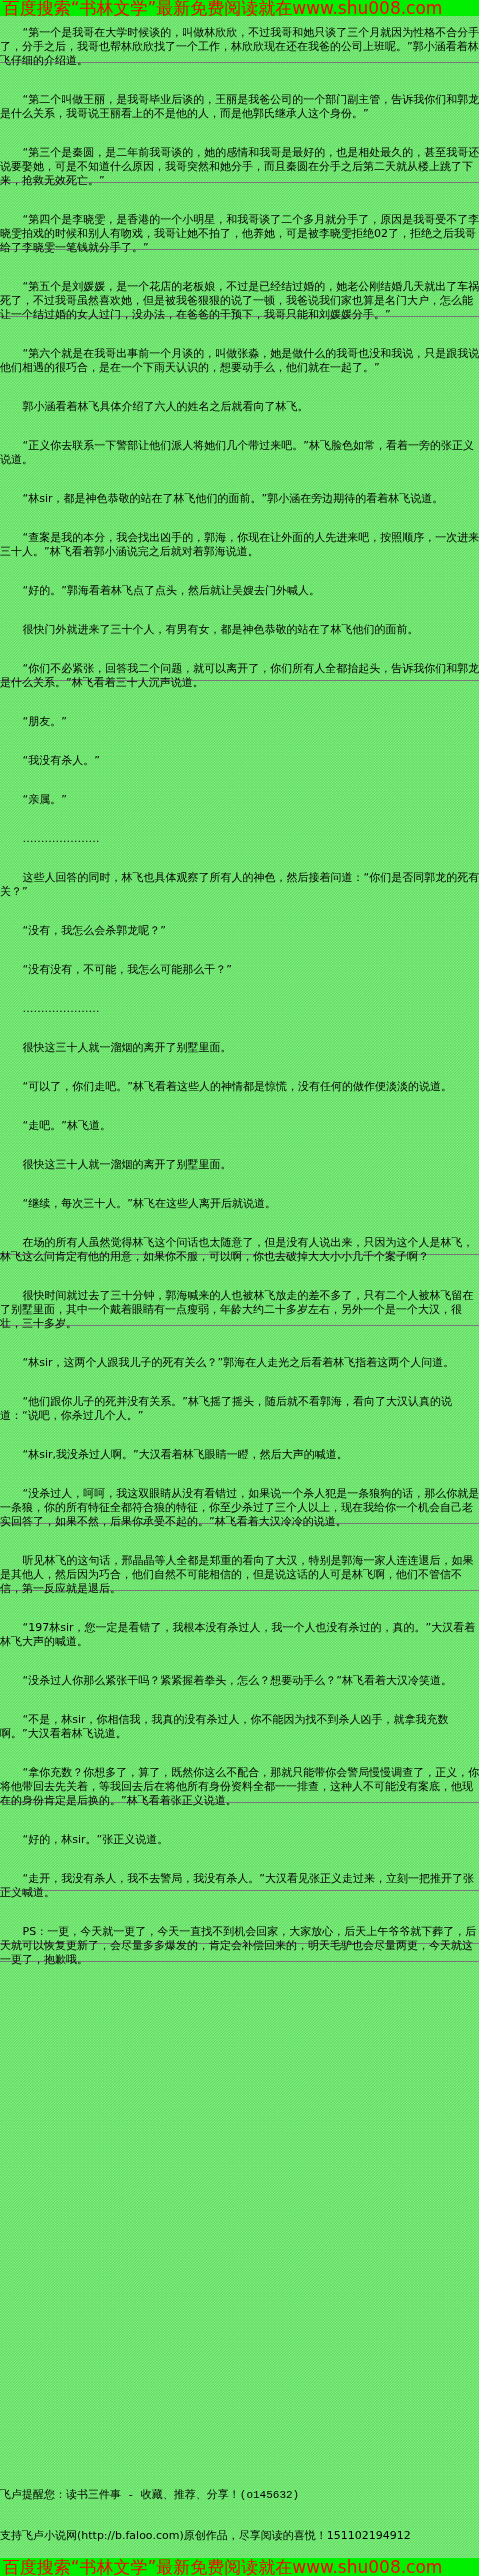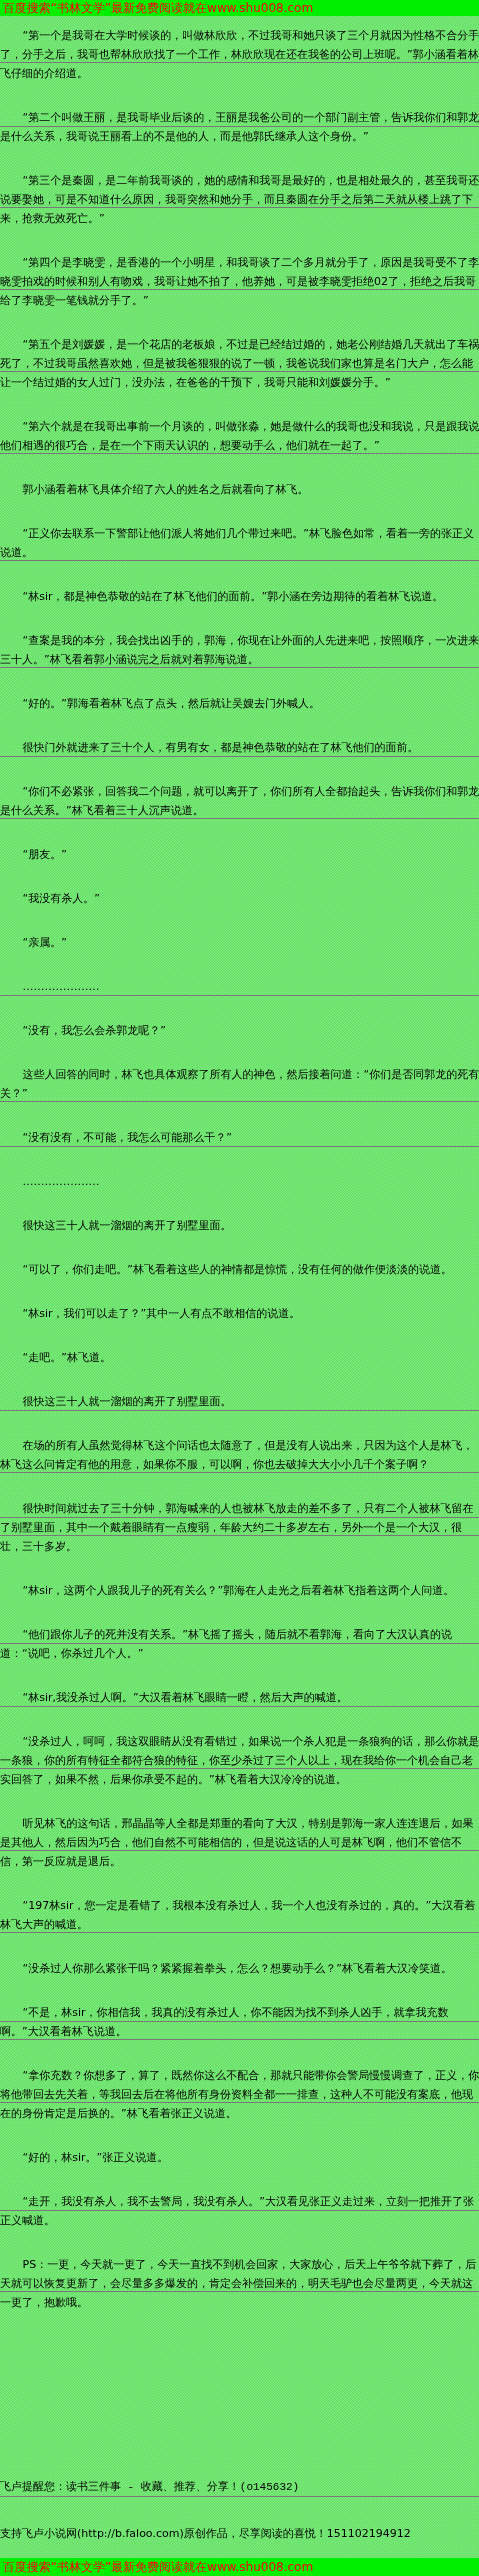--- a/index.html
+++ b/index.html
@@ -24,37 +24,37 @@
     background-image:
       linear-gradient(45deg,var(--page-check) 25%,transparent 25%,transparent 75%,var(--page-check) 75%),
       linear-gradient(45deg,var(--page-check) 25%,transparent 25%,transparent 75%,var(--page-check) 75%);
     background-size:2.7px 2.7px;
     background-position:0 0,1.4px 1.4px;
   }
   .promo-bar{
     width:100%;
     background:var(--bar-bg);
     color:var(--bar-text);
-    font-size:12px;
+    font-size:17px;
     line-height:16.4px;
     height:16.4px;
     padding-left:2.7px;
     white-space:nowrap;
     overflow:hidden;
     flex:0 0 auto;
   }
   .promo-bar.bottom{
     height:18px;
     line-height:18px;
   }
   .content{flex:0 0 auto;padding-top:2.7px;}
   .content p, .footer-line{
     color:var(--ink);
     font-size:11px;
-    line-height:19px;
+    line-height:14px;
     margin:25px 0;
     background-image:repeating-linear-gradient(
       to bottom,
       transparent 0px, transparent 18px,
       var(--rule) 18px, var(--rule) 18.5px);
   }
   .content p{text-indent:22.6px;}
   .content p:first-child{margin-top:6.9px;}
   .footer-line{
     text-indent:0;
@@ -81,29 +81,29 @@
       <p>“正义你去联系一下警部让他们派人将她们几个带过来吧。”林飞脸色如常，看着一旁的张正义说道。</p>
       <p>“林sir，都是神色恭敬的站在了林飞他们的面前。”郭小涵在旁边期待的看着林飞说道。</p>
       <p>“查案是我的本分，我会找出凶手的，郭海，你现在让外面的人先进来吧，按照顺序，一次进来三十人。”林飞看着郭小涵说完之后就对着郭海说道。</p>
       <p>“好的。”郭海看着林飞点了点头，然后就让吴嫂去门外喊人。</p>
       <p>很快门外就进来了三十个人，有男有女，都是神色恭敬的站在了林飞他们的面前。</p>
       <p>“你们不必紧张，回答我二个问题，就可以离开了，你们所有人全都抬起头，告诉我你们和郭龙是什么关系。”林飞看着三十人沉声说道。</p>
       <p>“朋友。”</p>
       <p>“我没有杀人。”</p>
       <p>“亲属。”</p>
       <p>…………………</p>
+      <p>这些人回答的同时，林飞也具体观察了所有人的神色，然后接着问道：“你们是否同郭龙的死有关？”</p>
       <p>“没有，我怎么会杀郭龙呢？”</p>
-      <p>这些人回答的同时，林飞也具体观察了所有人的神色，然后接着问道：“你们是否同郭龙的死有关？”</p>
       <p>“没有没有，不可能，我怎么可能那么干？”</p>
       <p>…………………</p>
       <p>很快这三十人就一溜烟的离开了别墅里面。</p>
       <p>“可以了，你们走吧。”林飞看着这些人的神情都是惊慌，没有任何的做作便淡淡的说道。</p>
-      <p>“林sir，我们可以走了？”其中一人有点不敢相信的说道。</p>
       <p>“走吧。”林飞道。</p>
       <p>很快这三十人就一溜烟的离开了别墅里面。</p>
+      <p>“继续，每次三十人。”林飞在这些人离开后就说道。</p>
       <p>在场的所有人虽然觉得林飞这个问话也太随意了，但是没有人说出来，只因为这个人是林飞，林飞这么问肯定有他的用意，如果你不服，可以啊，你也去破掉大大小小几千个案子啊？</p>
       <p>很快时间就过去了三十分钟，郭海喊来的人也被林飞放走的差不多了，只有二个人被林飞留在了别墅里面，其中一个戴着眼睛有一点瘦弱，年龄大约二十多岁左右，另外一个是一个大汉，很壮，三十多岁。</p>
       <p>“林sir，这两个人跟我儿子的死有关么？”郭海在人走光之后看着林飞指着这两个人问道。</p>
       <p>“他们跟你儿子的死并没有关系。”林飞摇了摇头，随后就不看郭海，看向了大汉认真的说道：“说吧，你杀过几个人。”</p>
       <p>“林sir,我没杀过人啊。”大汉看着林飞眼睛一瞪，然后大声的喊道。</p>
       <p>“没杀过人，呵呵，我这双眼睛从没有看错过，如果说一个杀人犯是一条狼狗的话，那么你就是一条狼，你的所有特征全都符合狼的特征，你至少杀过了三个人以上，现在我给你一个机会自己老实回答了，如果不然，后果你承受不起的。”林飞看着大汉冷冷的说道。</p>
       <p>听见林飞的这句话，邢晶晶等人全都是郑重的看向了大汉，特别是郭海一家人连连退后，如果是其他人，然后因为巧合，他们自然不可能相信的，但是说这话的人可是林飞啊，他们不管信不信，第一反应就是退后。</p>
       <p>“197林sir，您一定是看错了，我根本没有杀过人，我一个人也没有杀过的，真的。”大汉看着林飞大声的喊道。</p>
       <p>“没杀过人你那么紧张干吗？紧紧握着拳头，怎么？想要动手么？”林飞看着大汉冷笑道。</p>
       <p>“不是，林sir，你相信我，我真的没有杀过人，你不能因为找不到杀人凶手，就拿我充数啊。”大汉看着林飞说道。</p>

